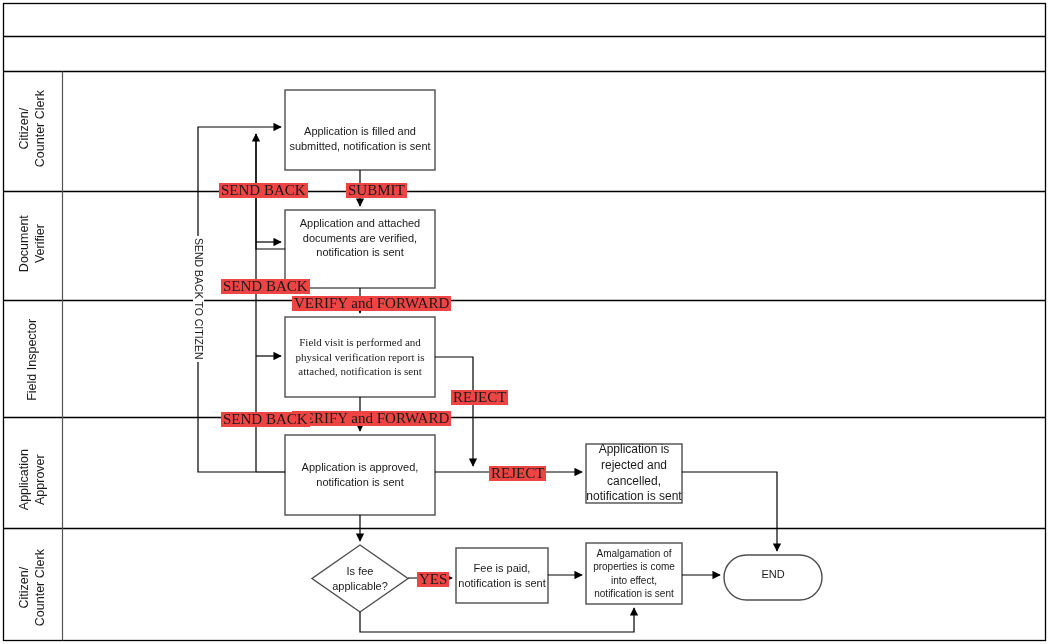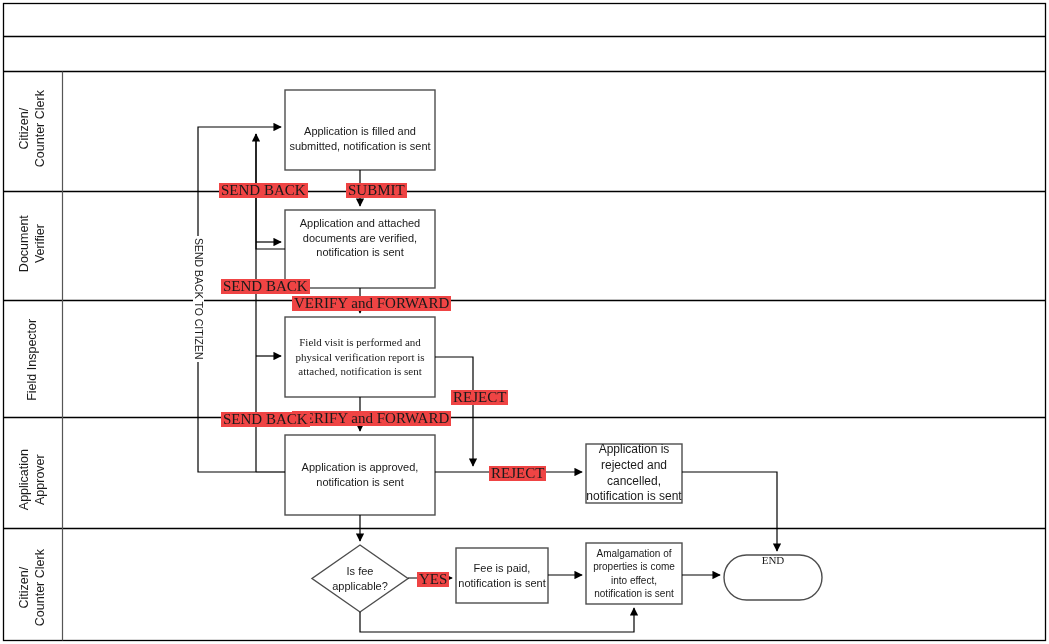--- a/index.html
+++ b/index.html
@@ -232,21 +232,21 @@
 
   <div class="node-text" style="left:586px; top:543px; width:96px; height:61px; font-size:10px;">
     <div>
       <div>Amalgamation of</div>
       <div>properties is come</div>
       <div>into effect,</div>
       <div>notification is sent</div>
     </div>
   </div>
 
-  <div class="node-text" style="left:724px; top:541px; width:98px; height:38px;font-family:Liberation Serif, serif;">
+  <div class="node-text" style="left:724px; top:555px; width:98px; height:38px;">
     <div>END</div>
   </div>
 
   <div class="edge-label" style="left:333px; top:183px;margin-left:13px;">SUBMIT</div>
 
   <div class="edge-label" style="left:219px; top:183px;">SEND BACK</div>
 
   <div class="edge-label" style="left:292px; top:296px;">VERIFY and FORWARD</div>
 
   <div class="edge-label" style="left:221px; top:279px;">SEND BACK</div>

